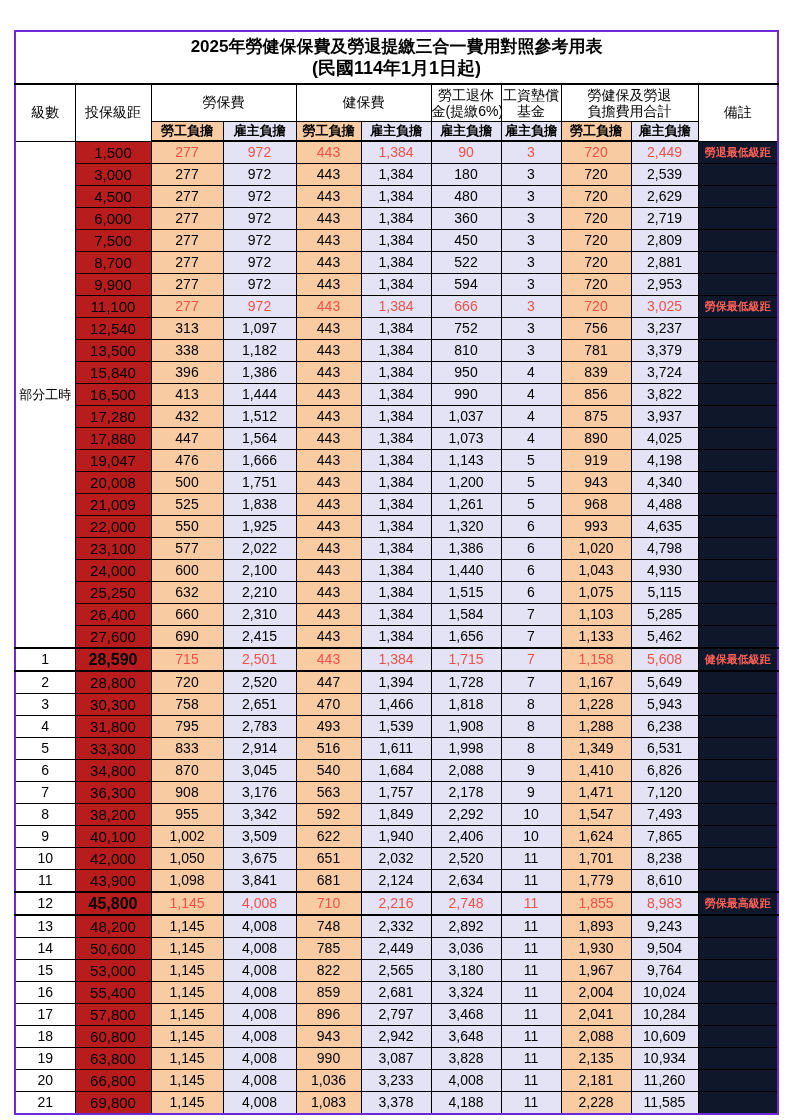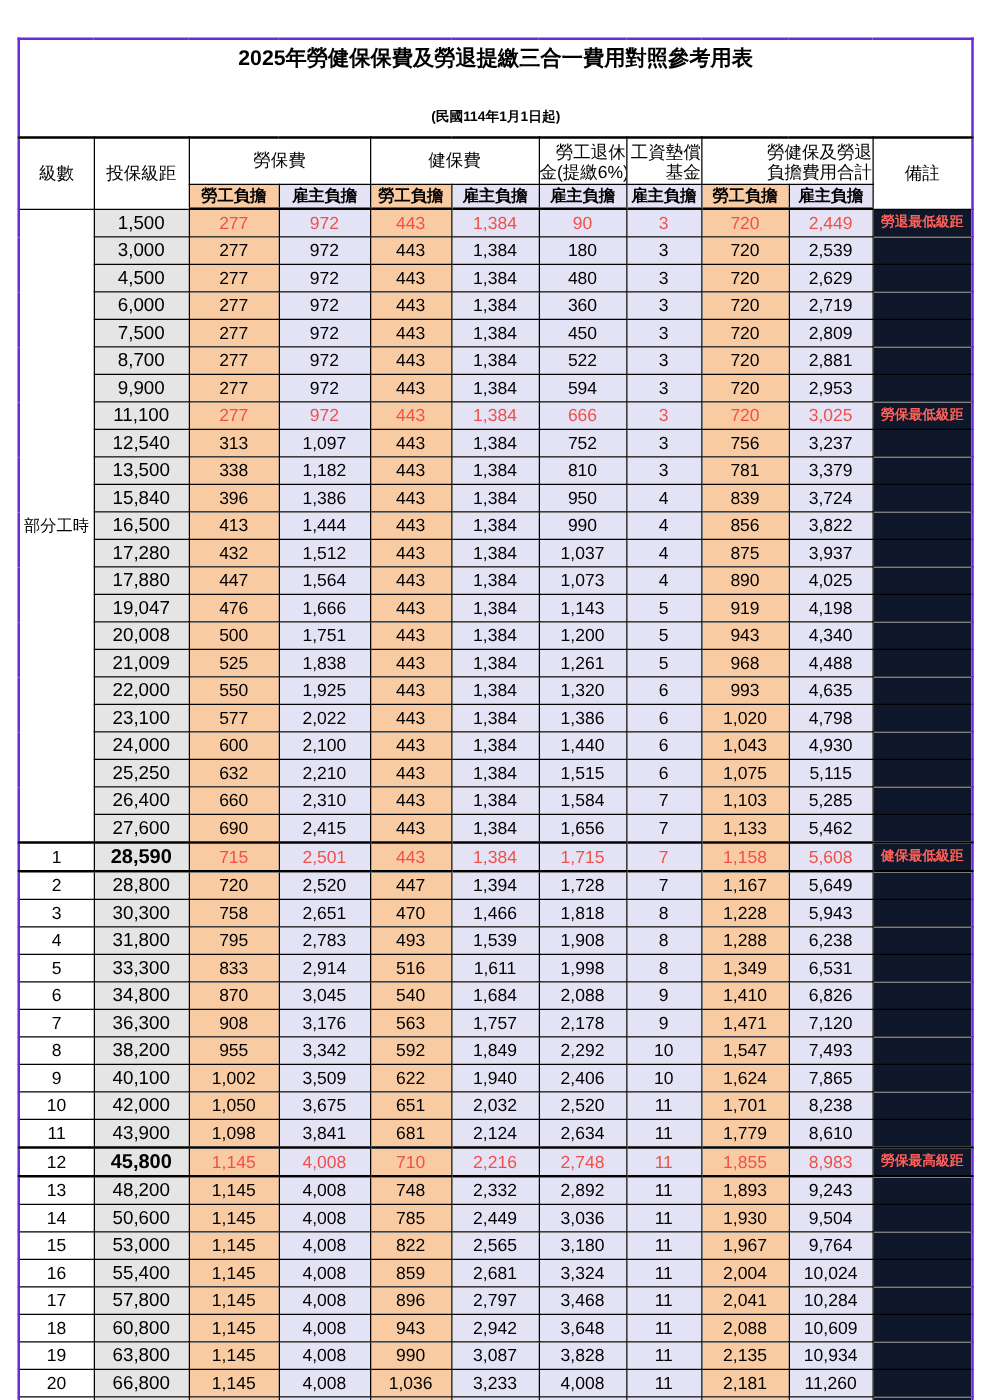--- a/index.html
+++ b/index.html
@@ -18,31 +18,31 @@
     border-collapse:collapse;table-layout:fixed;
     width:763px;margin:30px 0 0 14px;
     border:2px solid #6d28d9;
   }
   th,td{
     border:1px solid #000;text-align:center;vertical-align:middle;
     padding:0;overflow:hidden;white-space:nowrap;
   }
   .title-cell{border-bottom:2px solid #000;padding:4px 0 5px 0;}
   .title-line{font-size:17px;font-weight:bold;line-height:22px;}
-  .subtitle-line{font-size:11px;font-weight:bold;line-height:20px;margin-top:26px;}
+  .subtitle-line{font-size:18px;font-weight:bold;line-height:20px;}
   .group-row th{height:36px;font-size:14px;font-weight:normal;}
-  .twolines span{display:block;line-height:16px;text-align:right;}
+  .twolines span{display:block;line-height:16px;}
   .sub-row th{height:18px;font-size:13px;font-weight:bold;border-bottom:2px solid #000;}
   .emp{background:var(--emp-bg);}
   .er{background:var(--er-bg);}
   tbody tr{height:22px;}
   tbody td{font-size:14px;line-height:21px;}
   td.level{font-size:14px;background:#fff;}
   td.level.pt{font-size:13px;}
-  td.bracket{font-size:15px;background:#e5e5e5;}
+  td.bracket{font-size:15px;background:#b91c1c;}
   td.remark{font-size:11px;font-weight:bold;color:var(--remark-red);background:#0f172a;}
   tr.red td.val{color:var(--red);}
   tr.emph td{border-top:2px solid #000;border-bottom:2px solid #000;}
   tr.emph td.bracket{font-weight:bold;font-size:16px;}
 </style>
 </head>
 <body>
 
 <table>
   <colgroup>

